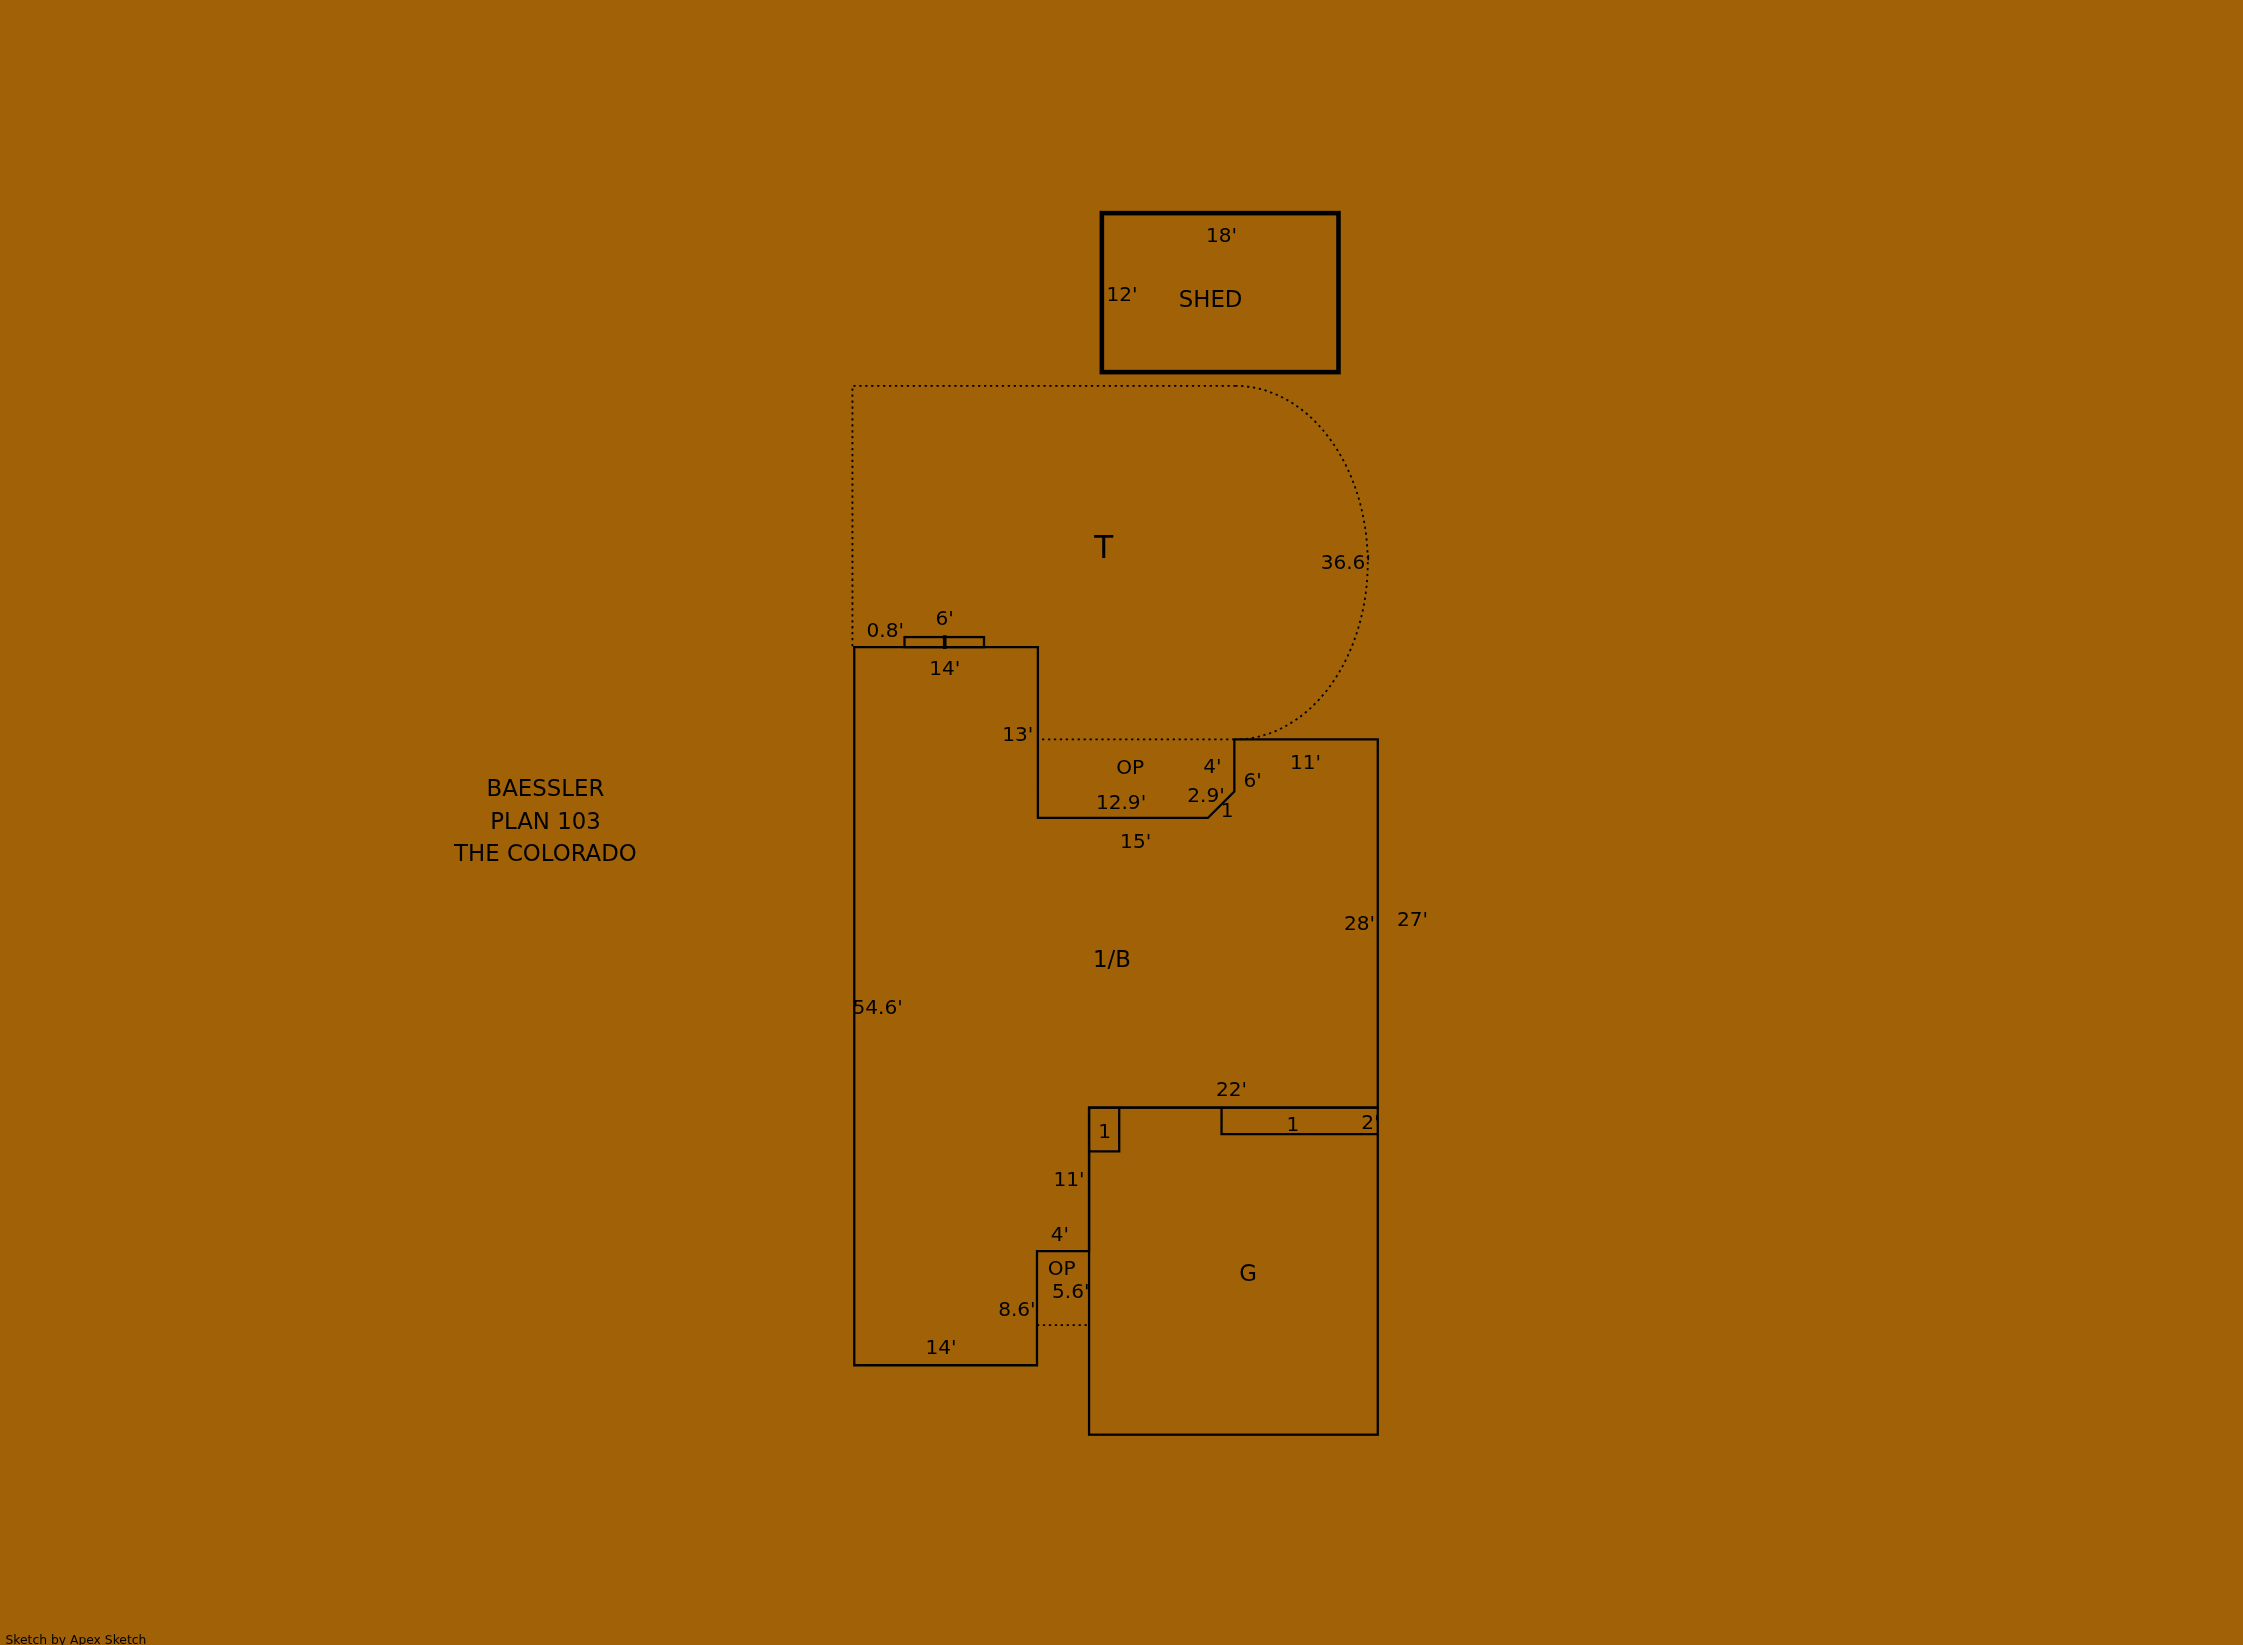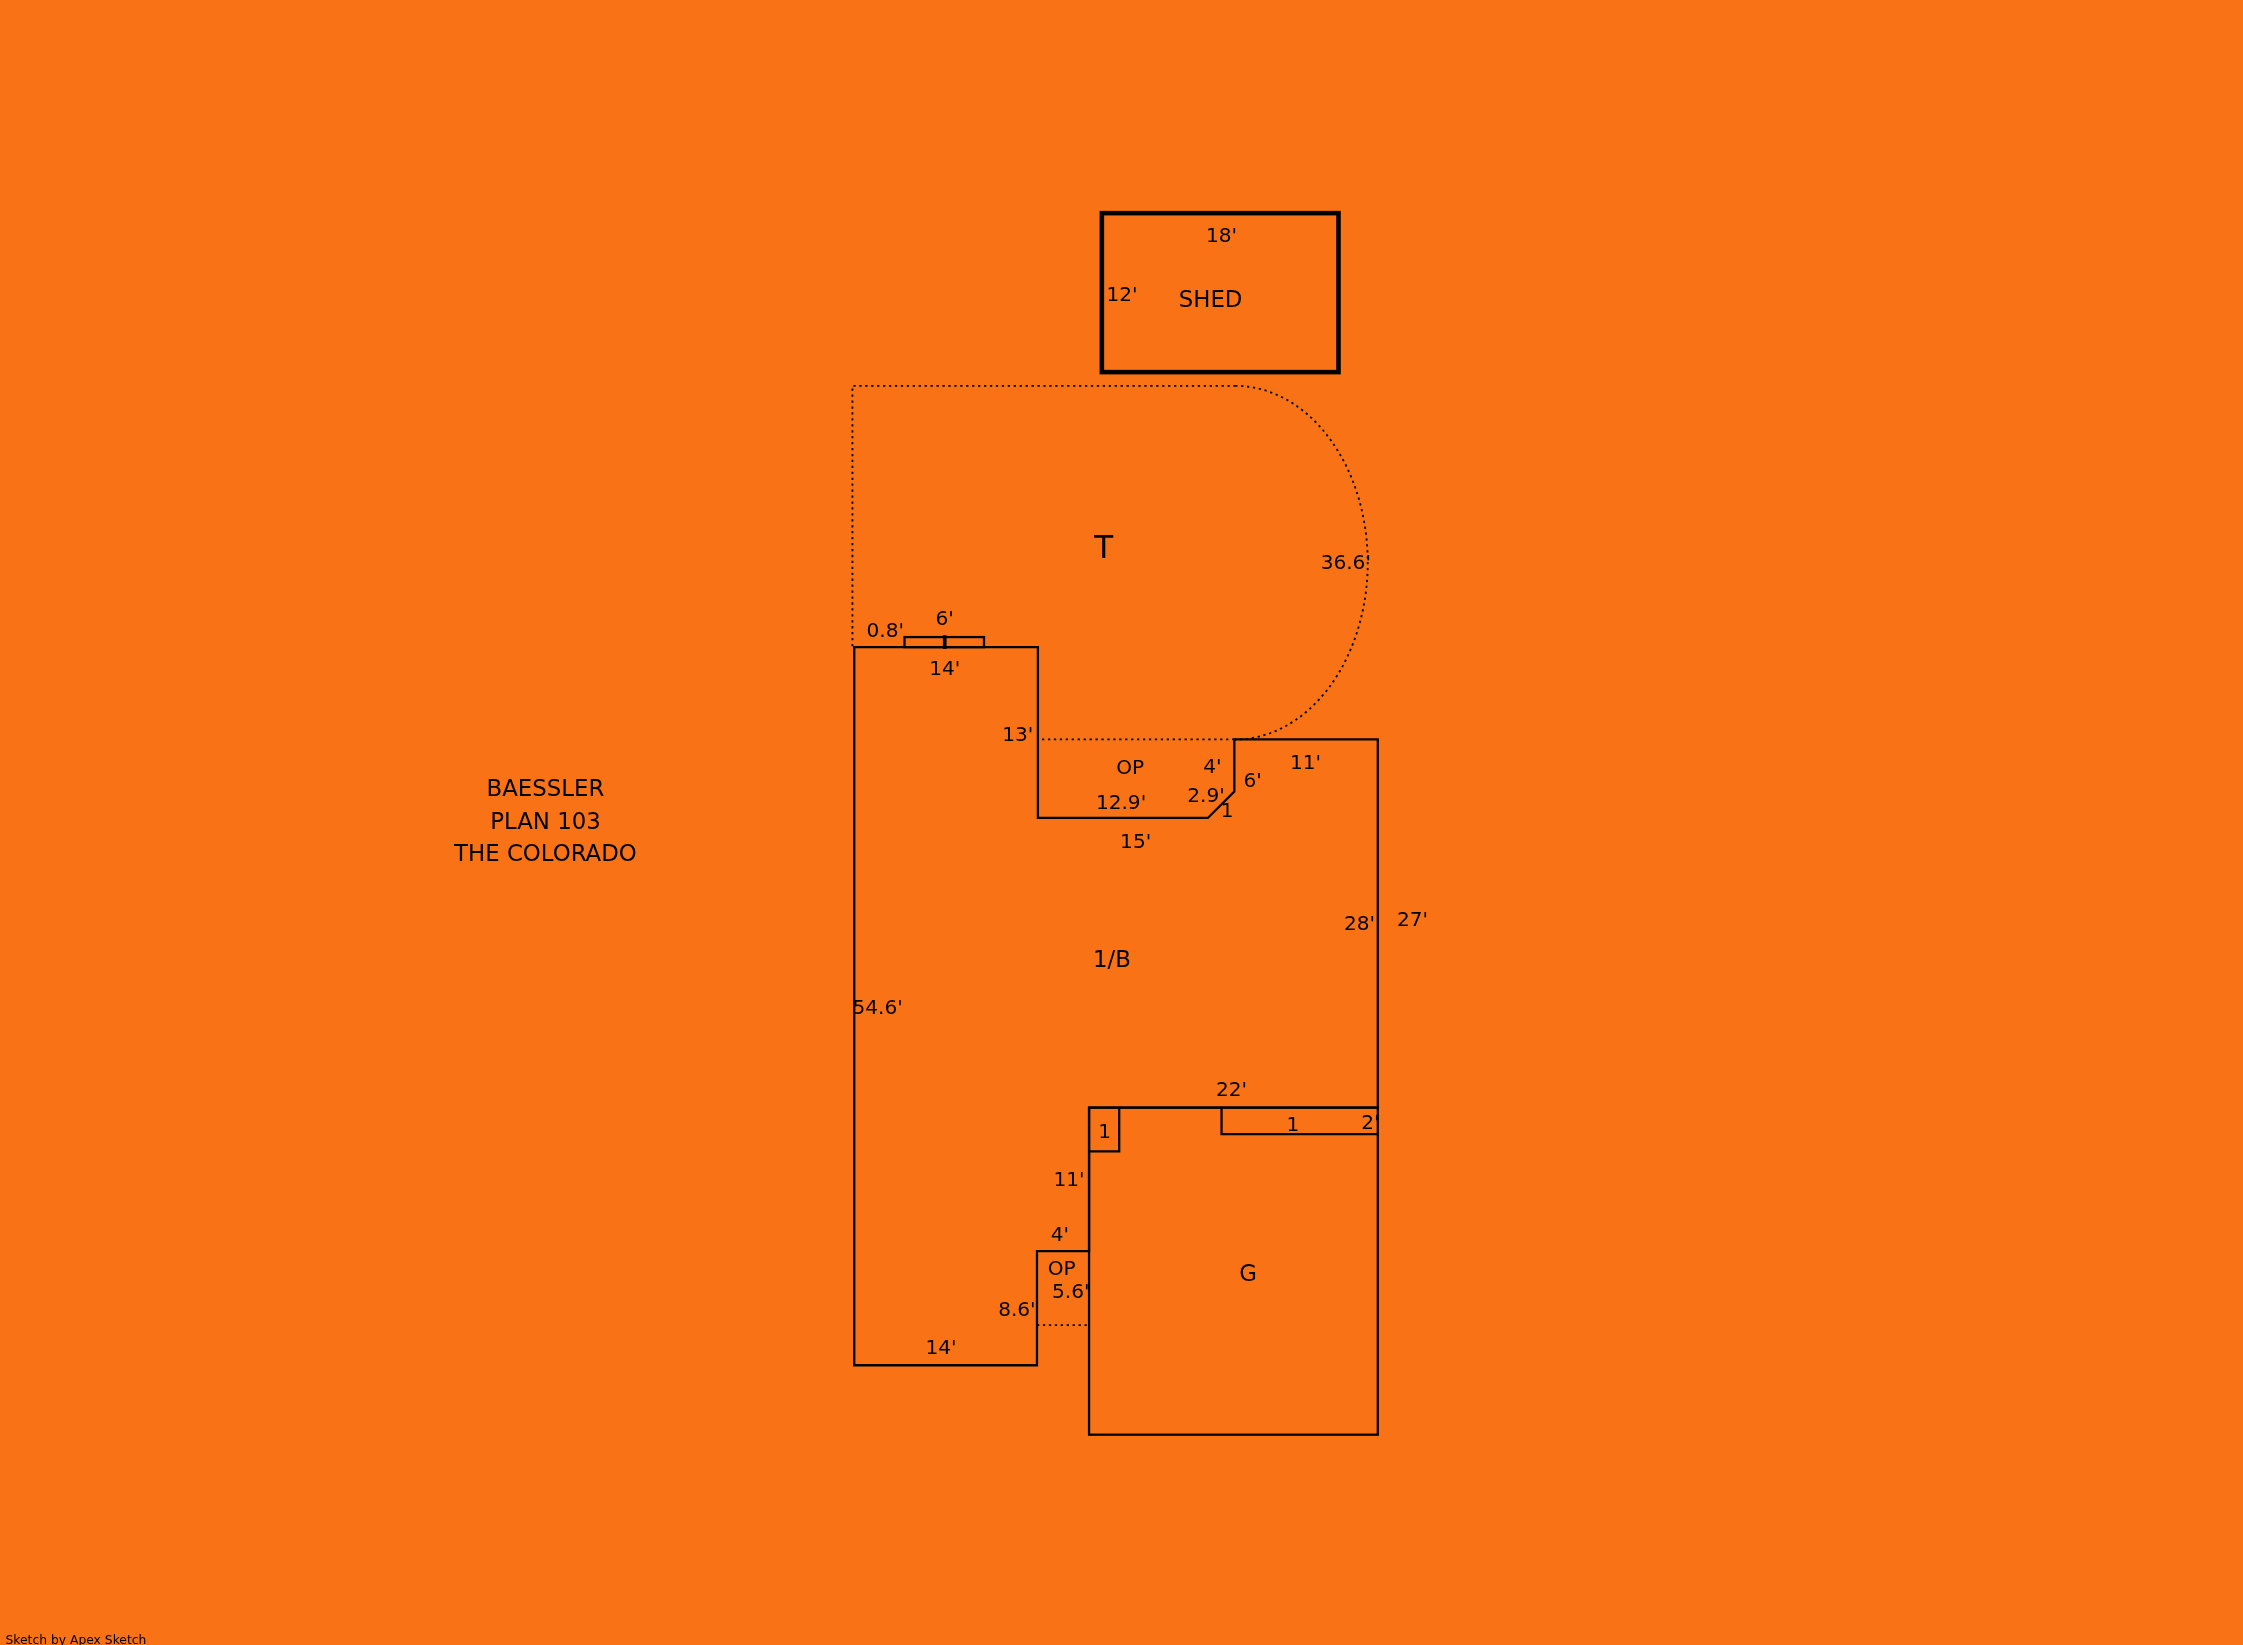--- a/index.html
+++ b/index.html
@@ -4,21 +4,21 @@
 <style>
   html, body {
     margin: 0;
     padding: 0;
     background: #ffffff;
   }
   .sketch-page {
     position: relative;
     width: 2243px;
     height: 1646px;
-    background: #f97316;
+    background: #a16207;
     overflow: hidden;
   }
   svg { display: block; }
   .wall {
     fill: none;
     stroke: #000000;
     stroke-width: 2.5;
     stroke-linejoin: miter;
   }
   .wall-thick {

